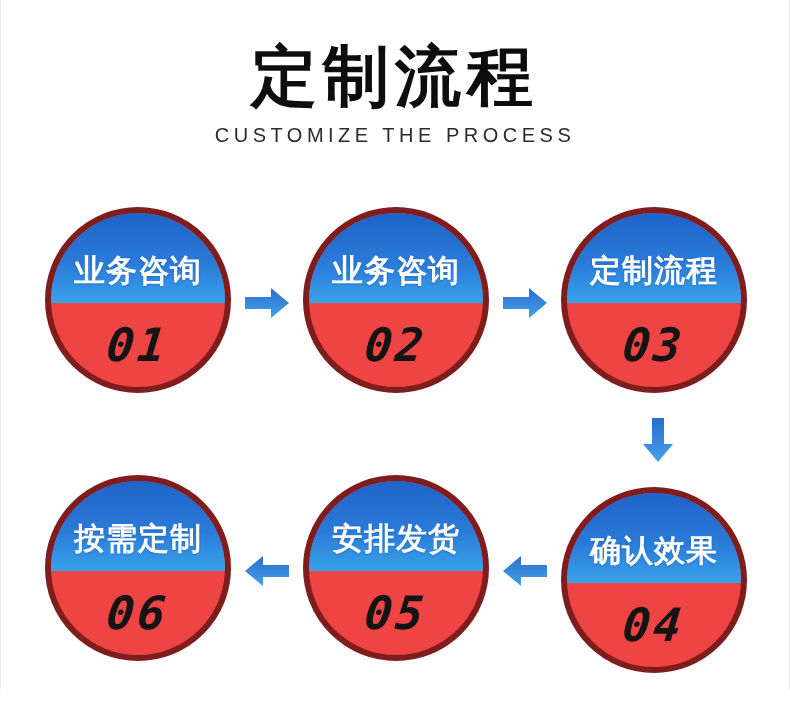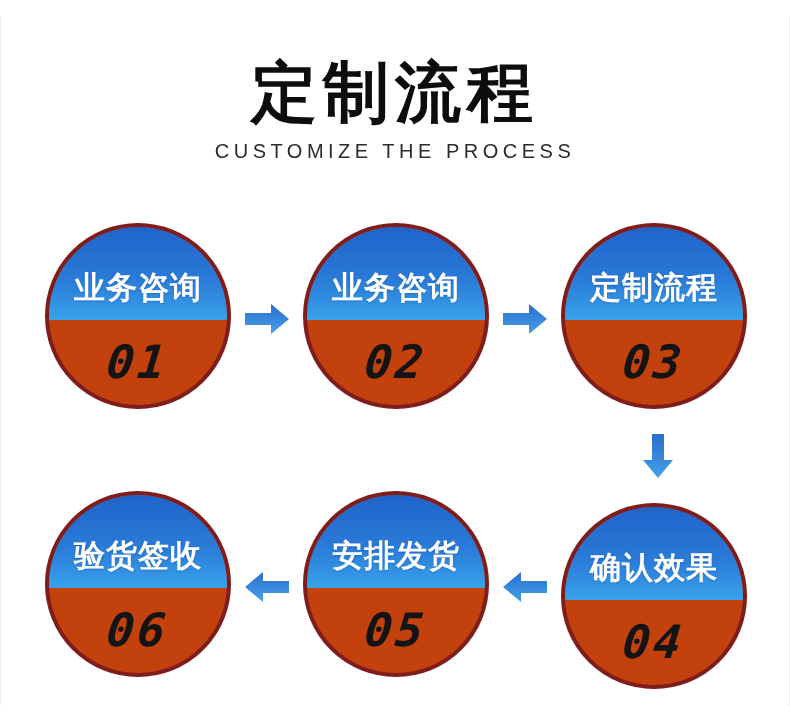--- a/index.html
+++ b/index.html
@@ -4,21 +4,21 @@
 <style>
   * { margin: 0; padding: 0; box-sizing: border-box; }
   html, body { background: #ffffff; }
   body {
     font-family: "Liberation Sans", "DejaVu Sans", sans-serif;
   }
   .canvas {
     position: relative;
     width: 790px;
     height: 689px;
-    margin: 16px auto;
+    margin: 0 auto;
     background: #ffffff;
     border-left: 1px solid #ececec;
     border-right: 1px solid #ececec;
     overflow: hidden;
   }
   
   .header {
     position: absolute;
     top: 40px;
     left: 0;
@@ -38,22 +38,22 @@
     font-weight: 400;
     color: #2b2b2b;
     letter-spacing: 4.5px;
   }
   
   .circle {
     position: absolute;
     width: 186px;
     height: 186px;
     border-radius: 50%;
-    border: 4px solid #7f1d1d;
-    background: #c2410c;
+    border: 6px solid #7f1d1d;
+    background: #ef4444;
     overflow: hidden;
   }
   .circle-top {
     width: 100%;
     height: 52%;
     background: linear-gradient(180deg, #1f63c9 0%, #2a7ad8 55%, #38a2ea 100%);
     display: flex;
     align-items: flex-end;
     justify-content: center;
     padding-bottom: 11px;
@@ -147,21 +147,21 @@
     <div class="circle-top">
       <span class="step-label">安排发货</span>
     </div>
     <div class="circle-bottom">
       <span class="step-number">05</span>
     </div>
   </div>
 
   <div class="circle c6">
     <div class="circle-top">
-      <span class="step-label">验货签收</span>
+      <span class="step-label">按需定制</span>
     </div>
     <div class="circle-bottom">
       <span class="step-number">06</span>
     </div>
   </div>
 
   <div class="arrow ar1">
     <svg width="44" height="32" viewBox="0 0 44 32" aria-hidden="true">
       <defs>
         <linearGradient id="gr1" x1="0" y1="0" x2="0" y2="1">

